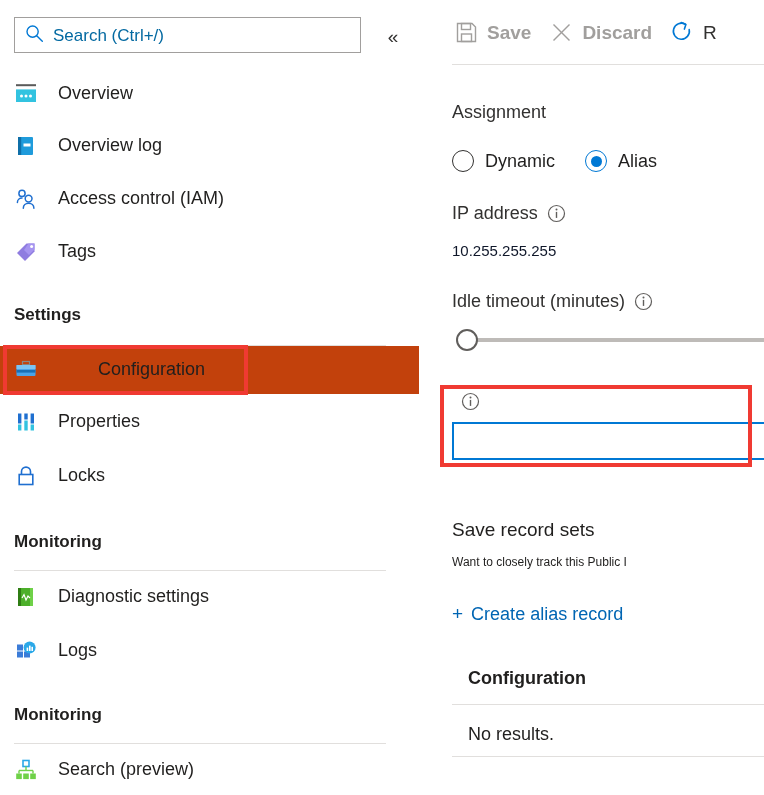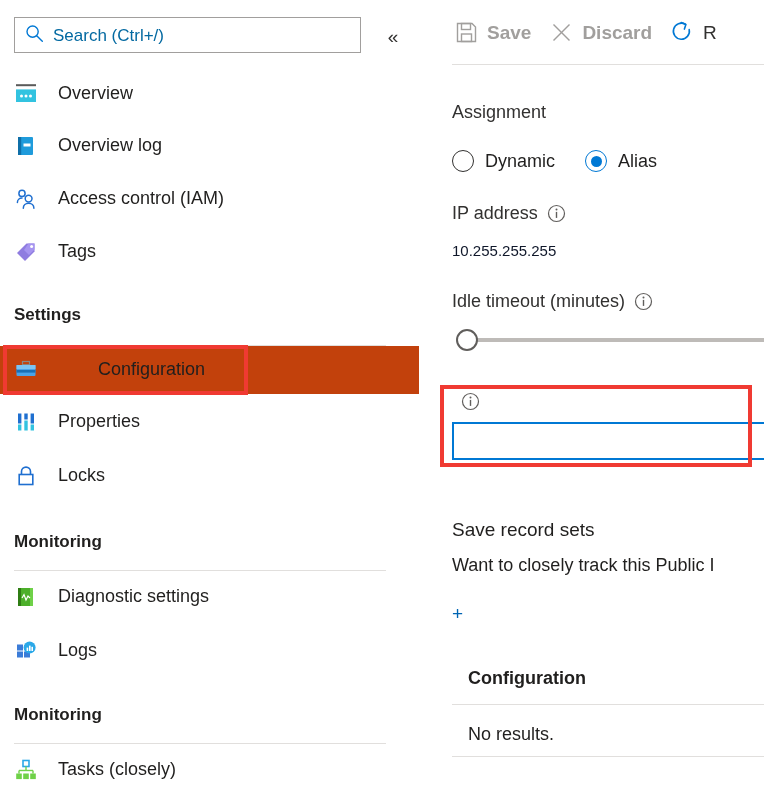--- a/index.html
+++ b/index.html
@@ -169,21 +169,21 @@
     font-family: "Liberation Sans", sans-serif;
   }
 
   .section-h {
     position: absolute;
     font-size: 19px; color: #201f1e; line-height: 1.1;
     white-space: nowrap;
   }
   .body-txt {
     position: absolute;
-    font-size: 18px; color: #201f1e; line-height: 1.1;
+    font-size: 12px; color: #201f1e; line-height: 1.1;
     white-space: nowrap;
   }
   .link-action {
     position: absolute;
     font-size: 18px; color: #0065b3; line-height: 1.1;
     display: flex; align-items: center; cursor: pointer;
     white-space: nowrap;
   }
   .link-action .plus { margin-right: 8px; font-size: 19px; }
 
@@ -346,21 +346,21 @@
           <rect x="8" y="1.5" width="6" height="6" fill="none" stroke="#2aa8e8" stroke-width="1.6"></rect>
           <line x1="11" y1="7.5" x2="11" y2="11.5" stroke="#6fd148" stroke-width="1.4"></line>
           <line x1="4" y1="11.5" x2="18" y2="11.5" stroke="#6fd148" stroke-width="1.4"></line>
           <line x1="4" y1="11.5" x2="4" y2="14.5" stroke="#6fd148" stroke-width="1.4"></line>
           <line x1="18" y1="11.5" x2="18" y2="14.5" stroke="#6fd148" stroke-width="1.4"></line>
           <rect x="1.2" y="14.5" width="5.6" height="5.6" fill="#6fd148"></rect>
           <rect x="8.2" y="14.5" width="5.6" height="5.6" fill="#6fd148"></rect>
           <rect x="15.2" y="14.5" width="5.6" height="5.6" fill="#6fd148"></rect>
         </svg>
       </span>
-      <span class="lbl">Tasks (closely)</span>
+      <span class="lbl">Search (preview)</span>
     </div>
   </div>
 
   <div id="right-panel">
 
     <div class="cmdbar" style="left:22px">
       <div class="cmd disabled">
         <span class="cico">
           <svg width="25" height="25" viewBox="0 0 25 25">
             <path d="M3.5 3.5 H18 L21.5 7 V21.5 H3.5 Z" fill="none" stroke="#a19f9d" stroke-width="1.4"></path>
@@ -441,20 +441,21 @@
           <rect x="8.8" y="7.9" width="1.4" height="6" fill="#605e5c"></rect>
         </svg>
       </span>
     </div>
     <input class="text-input" style="left: 22px; top: 422px; width: 330px;" value="" placeholder="">
 
     <div class="section-h" style="left:22px; top:520px">Save record sets</div>
     <div class="body-txt" style="left:22px; top:556px">Want to closely track this Public I</div>
     <div class="link-action" style="left:22px; top:604px">
       <span class="plus">+</span>
+      <span>Create alias record</span>
     </div>
 
     <div class="tbl-head" style="left:38px; top:668px">Configuration</div>
     <div class="tbl-rule" style="left:22px; top:704px; width:330px"></div>
     <div class="tbl-cell" style="left:38px; top:724px">No results.</div>
     <div class="tbl-rule" style="left:22px; top:756px; width:330px"></div>
   </div>
 
   <div class="red-box" style="left: 3px; top: 345px; width: 245px; height: 50px; border-color: rgb(240, 58, 50);"></div>
   <div class="red-box" style="left: 440px; top: 385px; width: 312px; height: 82px; border-color: rgb(240, 58, 50);"></div>

